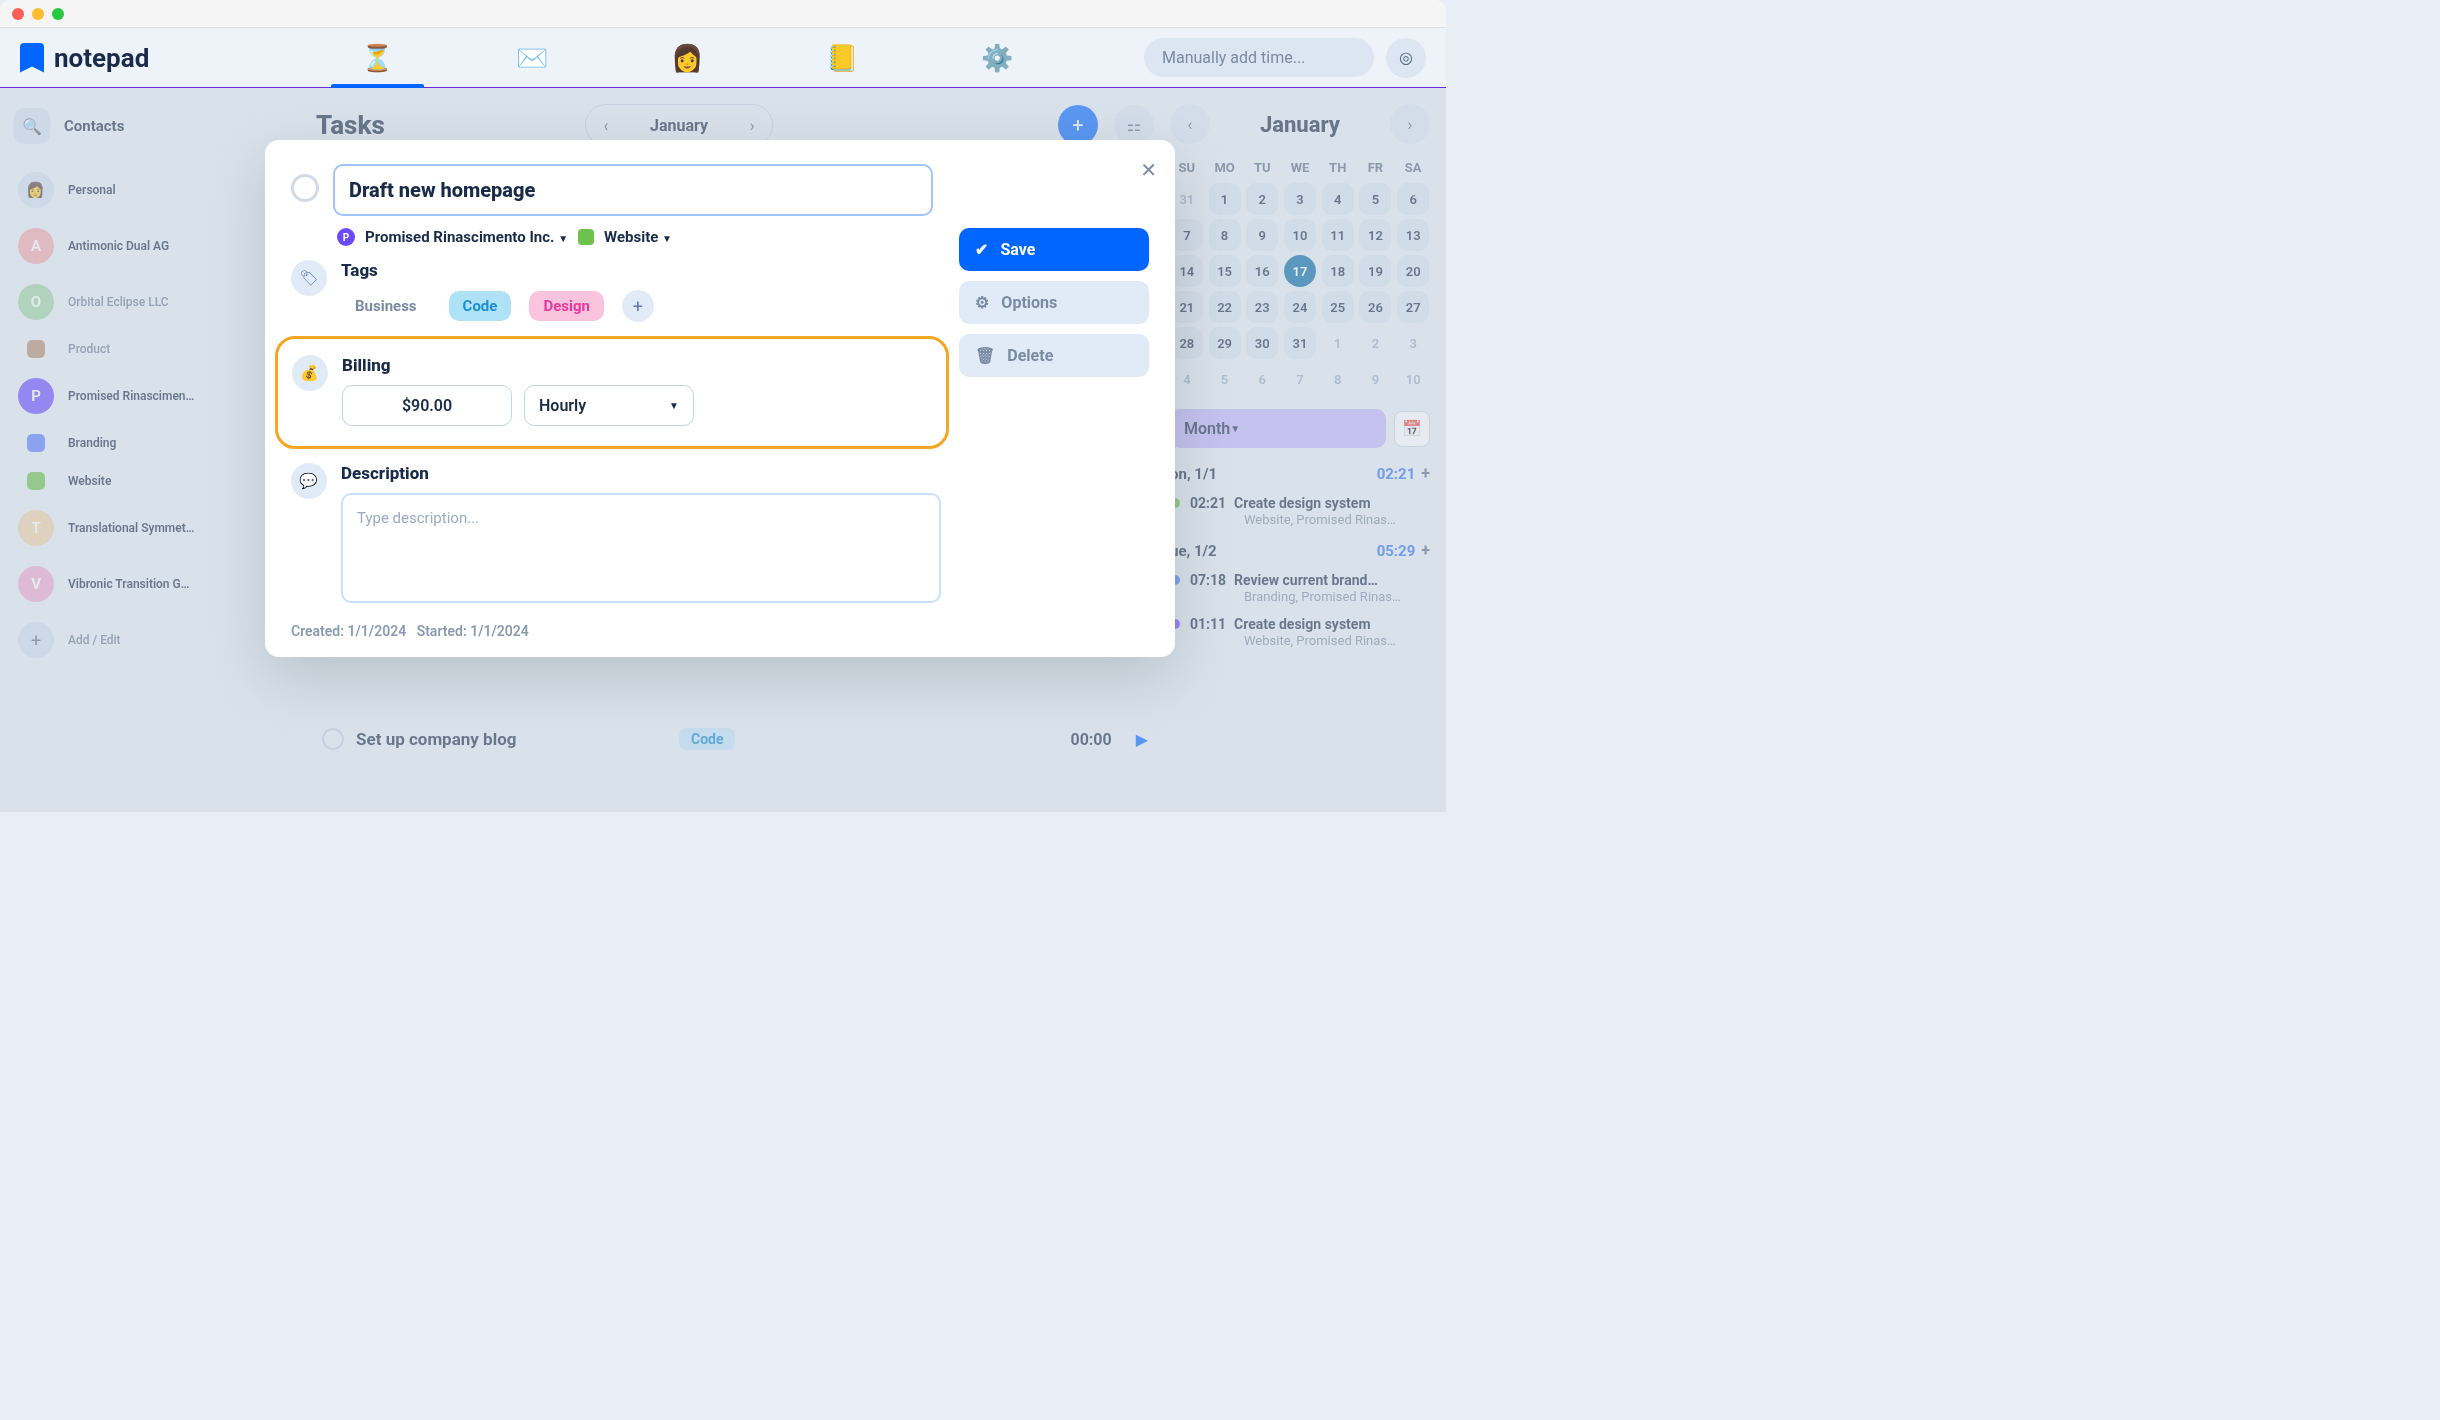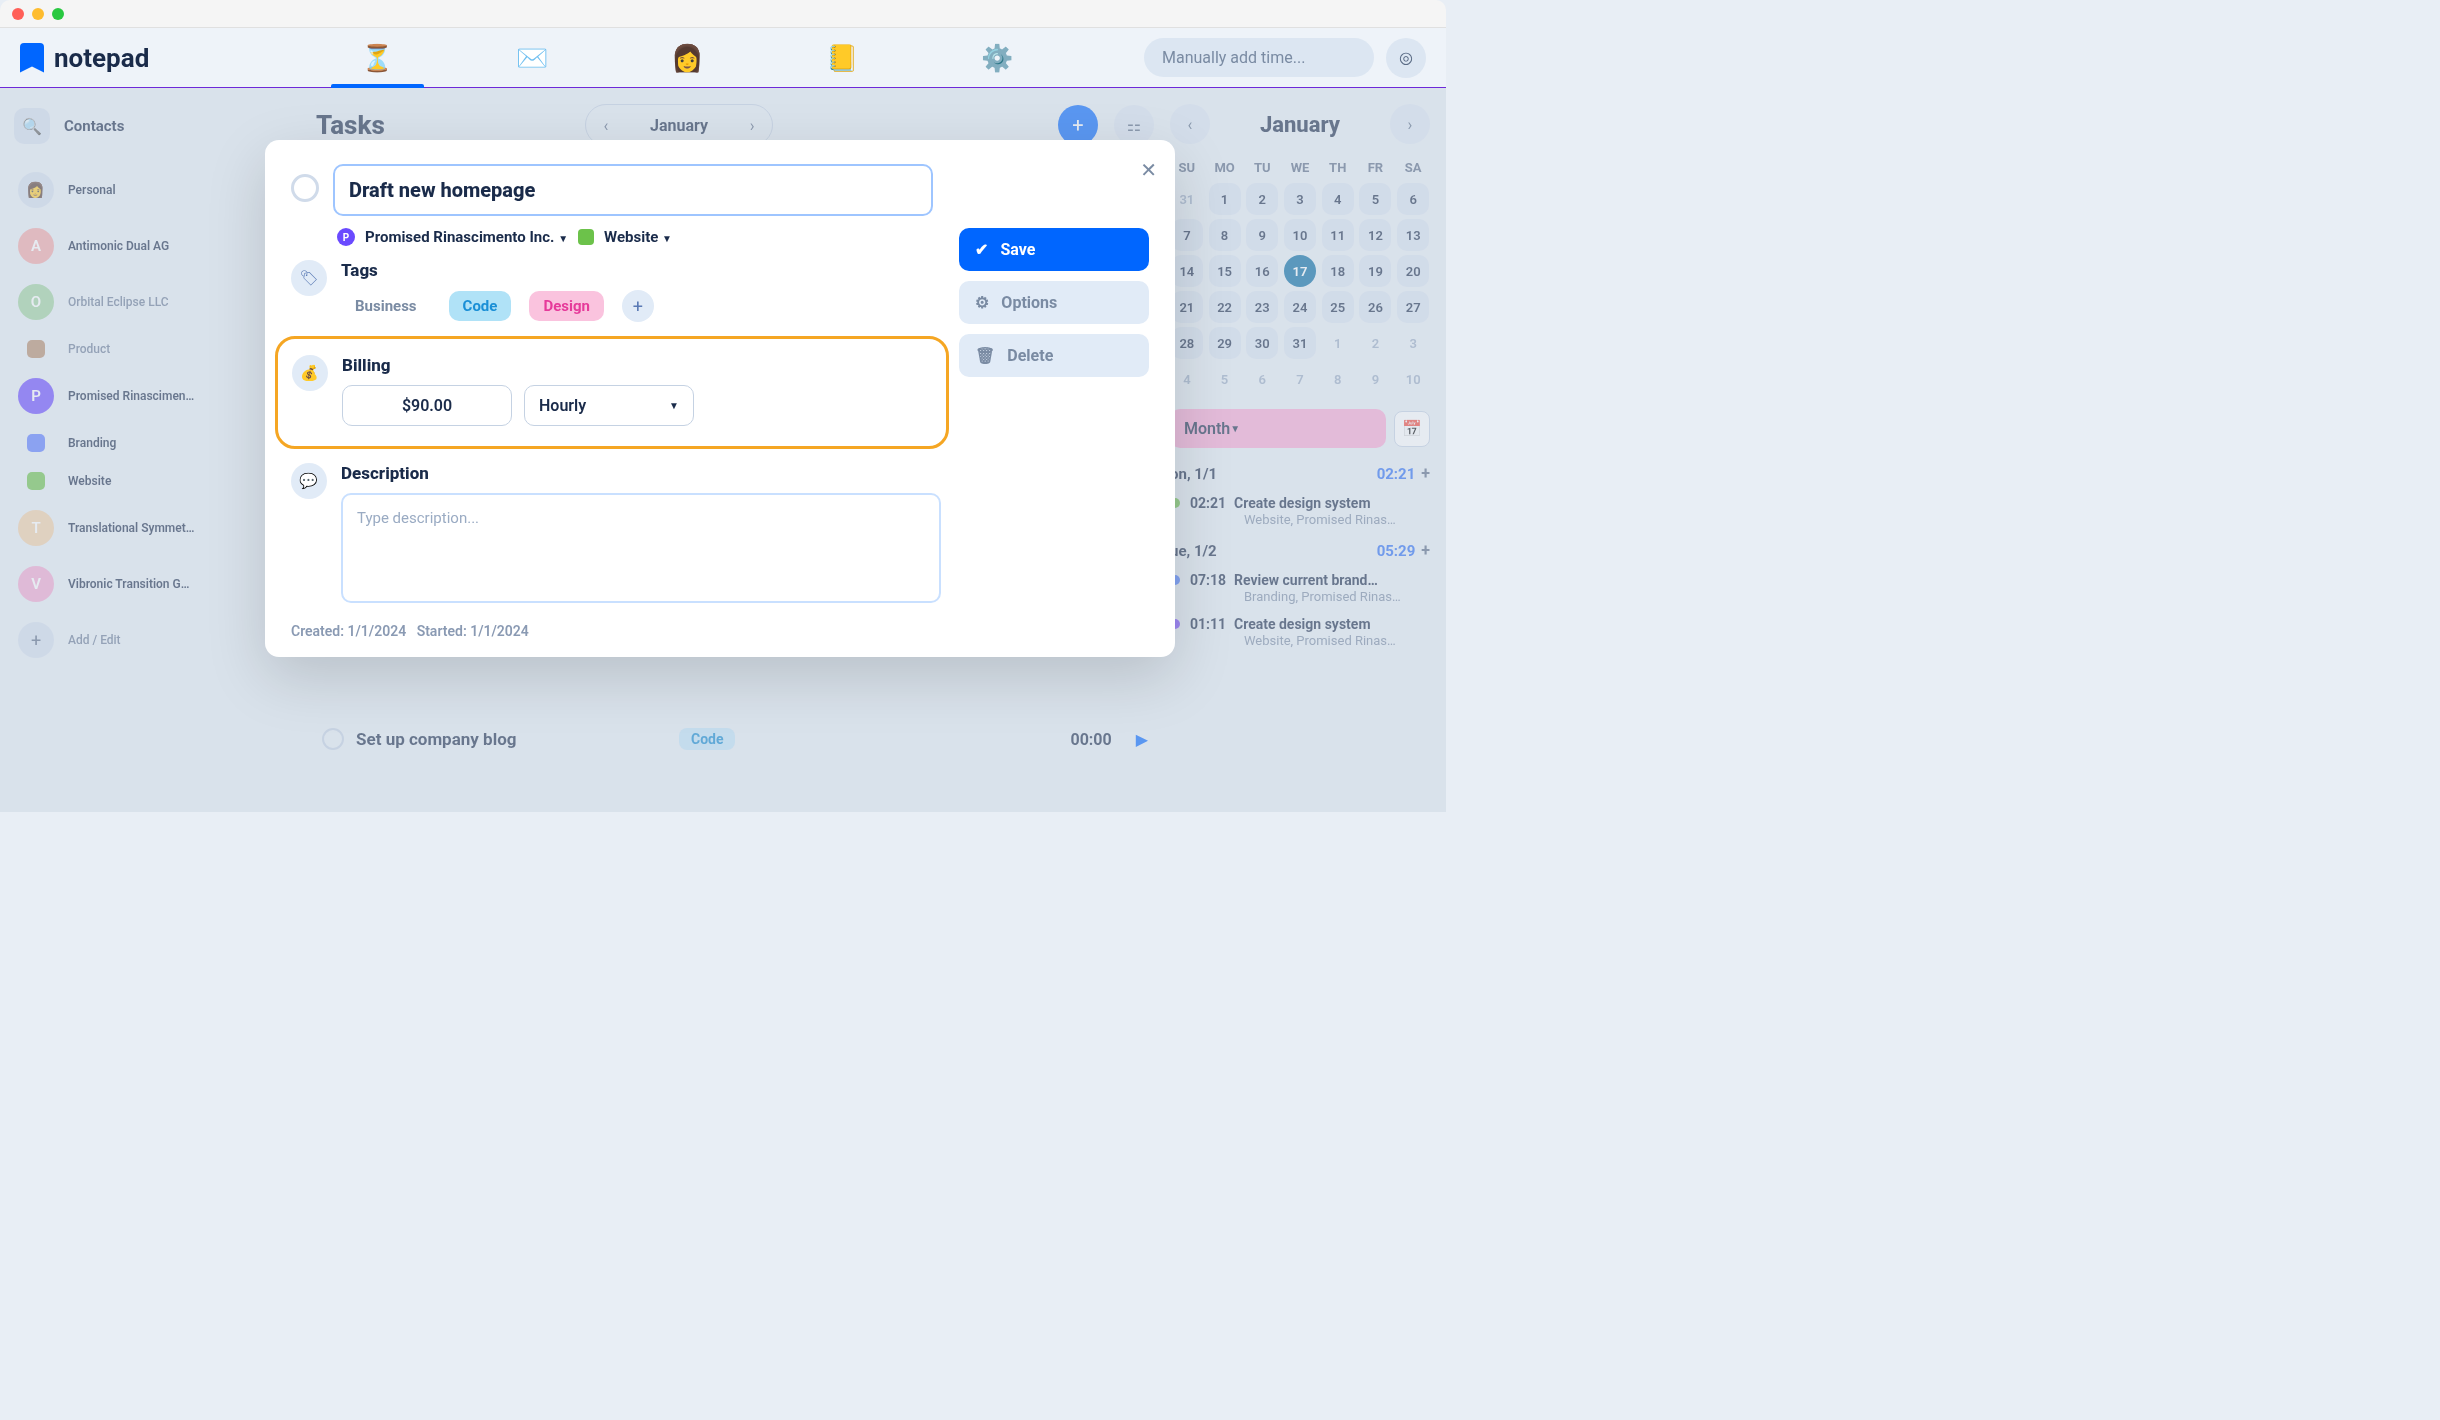--- a/index.html
+++ b/index.html
@@ -62,21 +62,21 @@
 .cal { width:260px; }
 .cal-head { display:flex; align-items:center; gap:10px; margin-bottom:12px; }
 .cal-title { font-size:22px; font-weight:800; color:#1a2b4a; flex:1; text-align:center; }
 .cal-grid { display:grid; grid-template-columns:repeat(7,1fr); gap:4px; font-size:13px; }
 .cal-dow { text-align:center; color:#5a6b85; font-weight:700; padding:4px 0; }
 .cal-day { width:32px; height:32px; display:flex; align-items:center; justify-content:center; border-radius:10px; color:#1a2b4a; font-weight:600; cursor:pointer; margin:auto; }
 .cal-day.in-month { background:#d9e3f0; }
 .cal-day.out-month { color:#9aabC3; }
 .cal-day.selected { background:#0369a1; color:#fff; border-radius:50%; }
 .month-select { display:flex; align-items:center; gap:8px; margin-top:14px; }
-.month-dd { flex:1; background:#f9a8d4; border-radius:10px; padding:10px 14px; color:#1a2b4a; font-weight:600; display:flex; justify-content:flex-start; align-items:center; }
+.month-dd { flex:1; background:#c4b5fd; border-radius:10px; padding:10px 14px; color:#1a2b4a; font-weight:600; display:flex; justify-content:flex-start; align-items:center; }
 .cal-icon { width:36px; height:36px; background:#fff; border:1px solid #c5d2e3; border-radius:8px; display:flex; align-items:center; justify-content:center; }
 
 .timeline { margin-top:16px; }
 .tl-day { margin-bottom:14px; }
 .tl-day-head { display:flex; justify-content:space-between; align-items:center; color:#1a2b4a; font-weight:700; font-size:15px; }
 .tl-day-dur { color:#2a6df5; font-weight:700; }
 .tl-plus { color:#5a6b85; font-size:16px; margin-left:6px; cursor:pointer; }
 .tl-entry { display:flex; gap:10px; margin-top:10px; }
 .tl-dot { width:10px; height:10px; border-radius:50%; margin-top:5px; flex-shrink:0; }
 .tl-dot.green { background:#6cc24a; }

